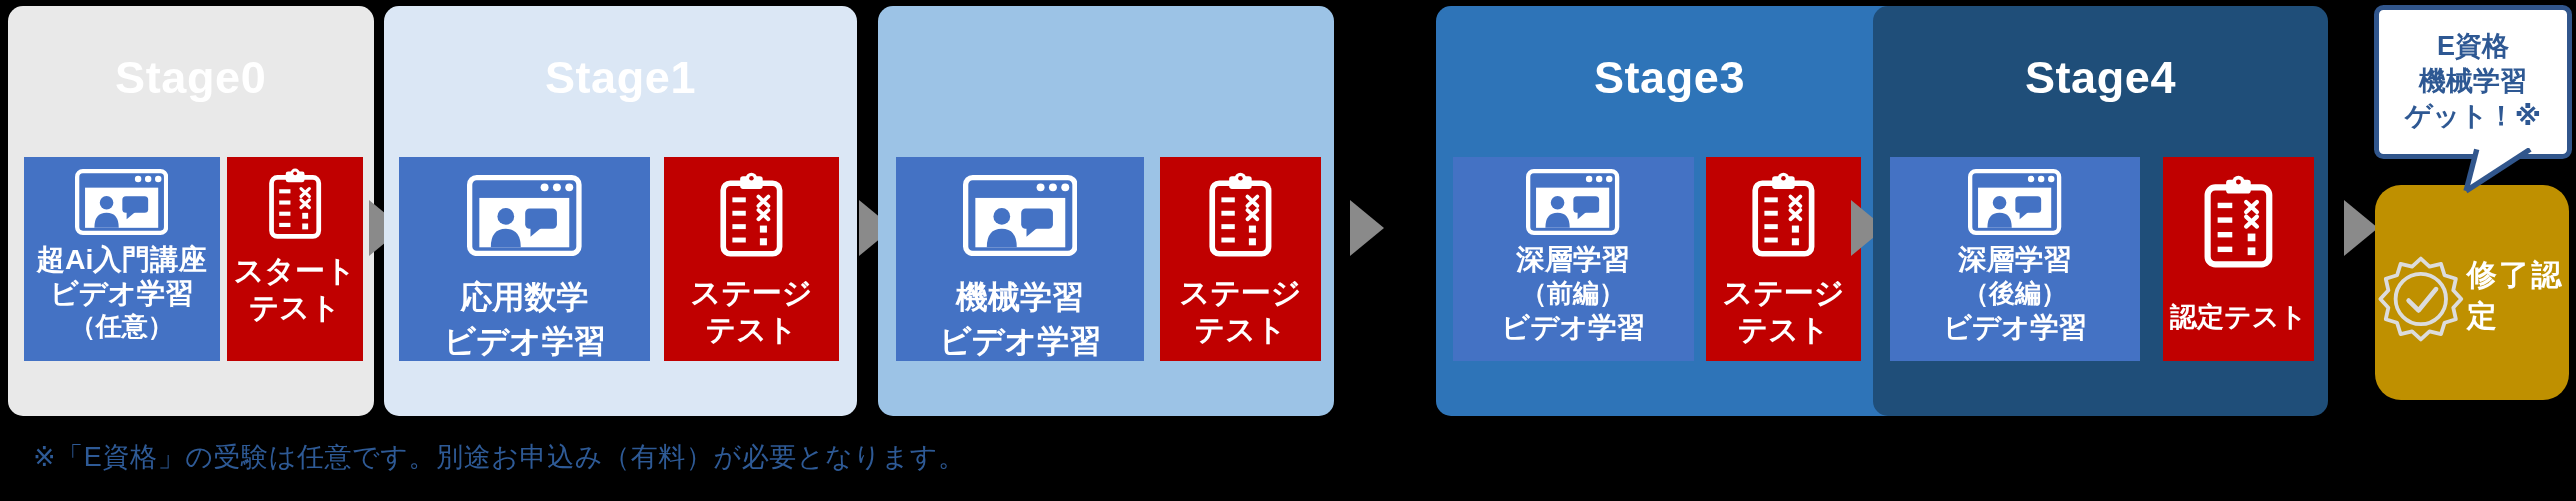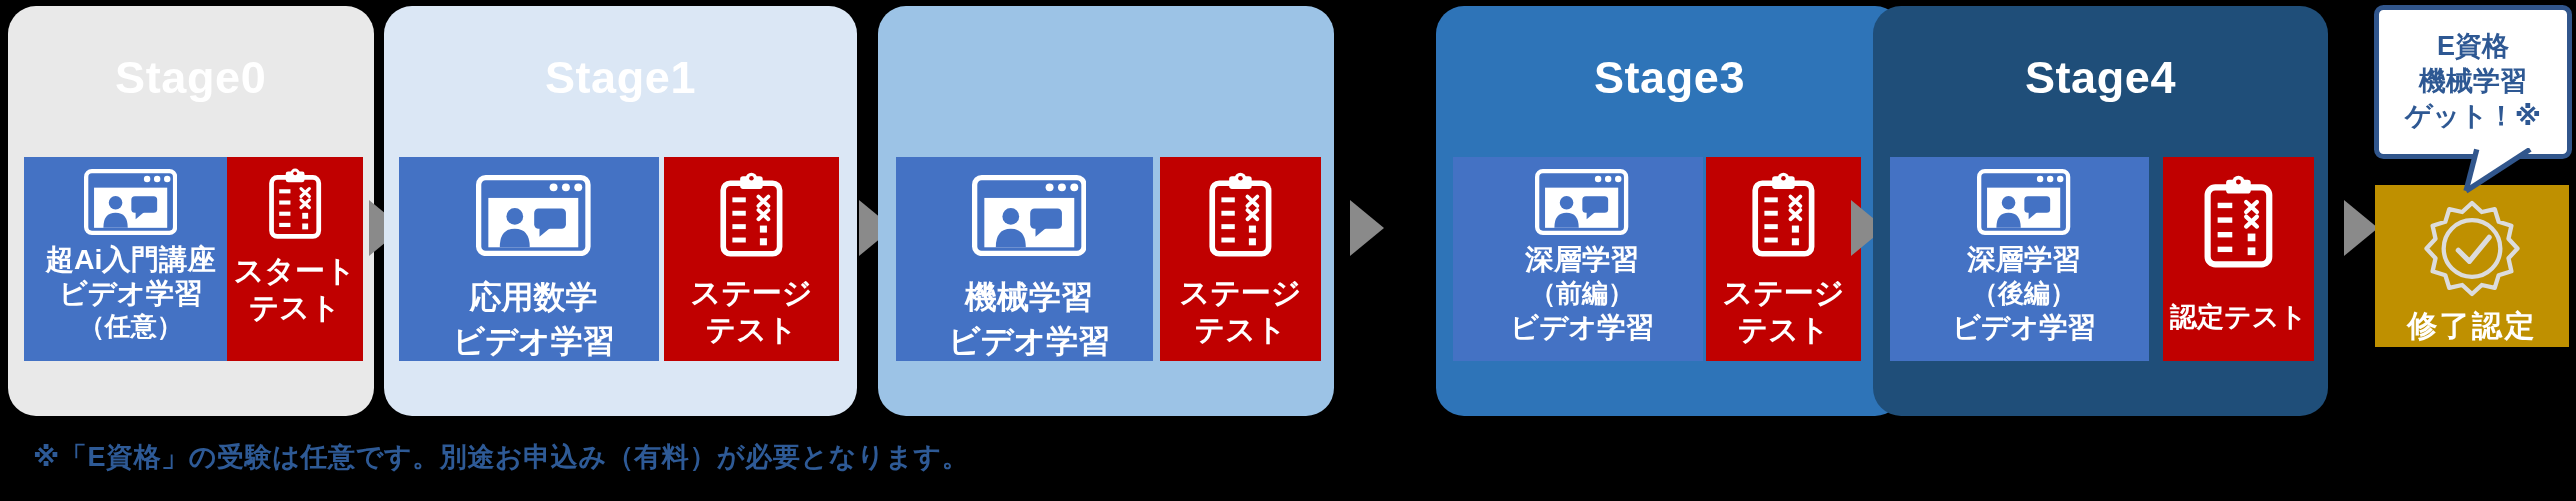--- a/index.html
+++ b/index.html
@@ -11,39 +11,39 @@
   }
   html,body{margin:0;padding:0;}
   body{
     width:2576px;height:502px;background:#000;
     font-family:"Liberation Sans","DejaVu Sans",sans-serif;
     overflow:hidden;
   }
   #canvas{position:relative;width:2576px;height:502px;}
 
   .stage{
-    position:absolute;top:6px;height:410px;border-radius:28px;
+    position:absolute;top:6px;height:410px;border-radius:15px;
   }
   .s0{left:7.7px;width:366px;background:var(--c-stage0);}
   .s1{left:384px;width:473px;background:var(--c-stage1);}
   .s2{left:878px;width:456px;background:var(--c-stage2);}
   .s3{left:1436px;width:467px;background:var(--c-stage3);}
   .s4{left:1873px;width:455px;background:var(--c-stage4);}
 
   .stage-title{
     position:absolute;top:46px;left:0;right:0;text-align:center;
     color:var(--c-white);font-size:45px;font-weight:bold;letter-spacing:0.6px;
   }
 
   .inner-box{
     position:absolute;top:151px;height:204px;
     display:flex;flex-direction:column;align-items:center;justify-content:flex-start;
     color:var(--c-white);text-align:center;
   }
-  .video{background:var(--c-videoBlue);padding-left:9px;}
+  .video{background:var(--c-videoBlue);}
   .test{background:var(--c-testRed);}
 
   .s0 .video{left:16px;width:196px;}   .s0 .test{left:219px;width:136px;}
   .s1 .video{left:15px;width:251px;}   .s1 .test{left:280px;width:175px;}
   .s2 .video{left:18px;width:248px;}   .s2 .test{left:282px;width:161px;}
   .s3 .video{left:16.6px;width:241px;}   .s3 .test{left:270px;width:155px;}
   .s4 .video{left:17px;width:250px;}   .s4 .test{left:290px;width:151px;gap:12px;}
 
   .vline,.tline{font-weight:bold;font-size:28.4px;line-height:1.18;}
   .vline.small{font-size:26px;line-height:1.3;}
@@ -70,32 +70,32 @@
   .bubble{
     position:absolute;left:2374px;top:4.7px;width:198px;height:154px;box-sizing:border-box;
     background:var(--c-white);border:5.3px solid var(--c-bubbleBorder);border-radius:9.5px;
     display:flex;flex-direction:column;align-items:center;justify-content:center;
     color:var(--c-bubbleText);font-size:27px;font-weight:bold;line-height:1.3;text-align:center;
     z-index:1;
   }
   .bubble-tail{position:absolute;left:2453px;top:148px;z-index:2;}
 
   .completion{
-    position:absolute;left:2375px;top:185px;width:194px;height:162px;
+    position:absolute;left:2375px;top:185px;width:194px;height:215px;
     background:var(--c-gold);
-    display:flex;flex-direction:column;align-items:center;
+    display:flex;flex-direction:row;align-items:center;border-radius:26px;
   }
   .badge{margin-top:12px;}
   .completion-label{
     margin-top:6px;color:var(--c-white);font-size:30px;font-weight:bold;letter-spacing:2.4px;
   }
 
   .note{
     position:absolute;left:33px;top:439px;
-    color:var(--c-noteBlue);font-size:27px;font-weight:bold;letter-spacing:0.6px;white-space:nowrap;
+    color:var(--c-noteBlue);font-size:27px;font-weight:normal;letter-spacing:0.6px;white-space:nowrap;
   }
 </style>
 </head>
 <body>
 
 <div id="canvas">
 
   <div class="stage s0">
     <div class="stage-title">Stage0</div>
     <div class="inner-box video">

